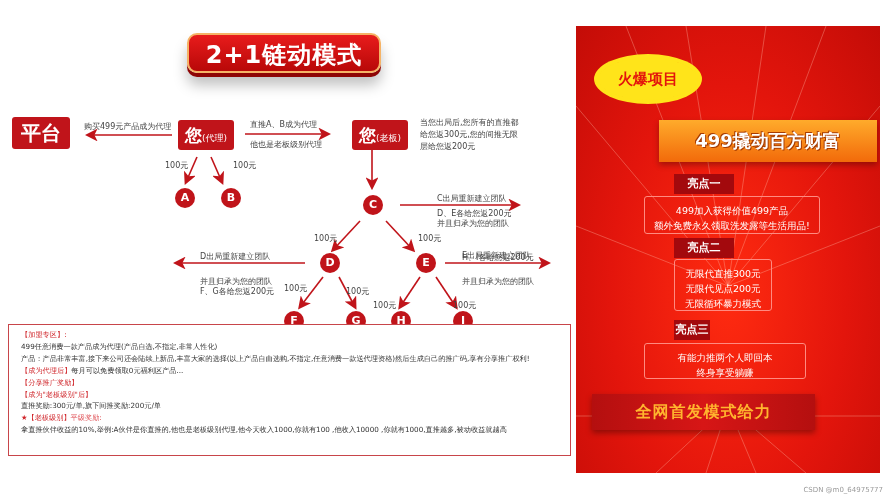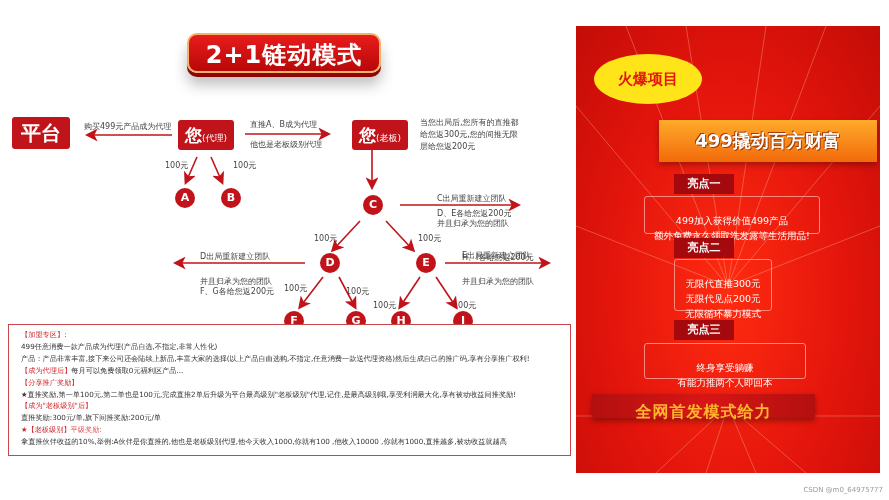--- a/index.html
+++ b/index.html
@@ -63,24 +63,24 @@
       text-shadow: 1px 1px 0 #a63b00, -1px -1px 0 #a63b00;
       box-shadow: 0 3px 6px rgba(0,0,0,0.3);
       margin-left: 40px;
     }
     .tag {
       position: absolute; background: #a3090d; color: #fff; font-weight: bold;
       font-size: 11px; text-align: center; height: 20px; line-height: 20px;
     }
     .panel {
       position: absolute; border: 1px solid #ff8a80; border-radius: 3px;
-      color: #fff; font-size: 9.5px; text-align: center; line-height: 15px; padding-top: 16px;
+      color: #fff; font-size: 9.5px; text-align: center; line-height: 15px; padding-top: 6px;
     }
     .slogan {
-      position: absolute; left: 16px; top: 368px; width: 223px; height: 24px;
+      position: absolute; left: 16px; top: 368px; width: 223px; height: 36px;
       background: linear-gradient(90deg, #b40f0f, #d71616 50%, #b40f0f);
       box-shadow: 0 3px 6px rgba(0,0,0,0.35);
       color: #ffb52e; font-size: 16px; font-weight: bold; text-align: center; line-height: 36px;
       letter-spacing: 1px;
     }
     .watermark {
       position: absolute; right: 6px; top: 486px; font-size: 7px; color: #9a9a9a;
     }
   </style>
 </head>
@@ -159,21 +159,20 @@
 <div class="lbl" style="left:462px;top:250px;">E出局重新建立团队</div>
 <div class="lbl" style="left:462px;top:252px;">H、I各给您返200元</div>
 <div class="lbl" style="left:462px;top:276px;">并且归承为您的团队</div>
 
 <div class="info-box">
   <div class="red">【加盟专区】:</div>
   <div>499任意消费一款产品成为代理(产品自选,不指定,非常人性化)</div>
   <div>产品：产品非常丰富,接下来公司还会陆续上新品,丰富大家的选择(以上产品自由选购,不指定,任意消费一款送代理资格)然后生成自己的推广码,享有分享推广权利!</div>
   <div><span class="red">【成为代理后】</span><span>每月可以免费领取0元福利区产品...</span></div>
   <div class="red">【分享推广奖励】</div>
-  <div>★直推奖励,第一单100元,第二单也是100元,完成直推2单后升级为平台最高级别"老板级别"代理,记住,是最高级别哦,享受利润最大化,享有被动收益间推奖励!</div>
   <div class="red">【成为"老板级别"后】</div>
   <div>直推奖励:300元/单,旗下间推奖励:200元/单</div>
   <div><span class="red">★</span><span class="red">【老板级别】</span><span style="color:#e0555a;">平级奖励:</span></div>
   <div>拿直推伙伴收益的10%,举例:A伙伴是你直推的,他也是老板级别代理,他今天收入1000,你就有100 ,他收入10000 ,你就有1000,直推越多,被动收益就越高</div>
 </div>
 
 <div class="promo">
   <svg class="rays" width="304" height="447">
     <g stroke="rgba(255,190,170,0.35)" stroke-width="1">
       <line x1="152" y1="260" x2="50" y2="0"></line>
@@ -201,22 +200,22 @@
     <div>额外免费永久领取洗发露等生活用品!</div>
   </div>
 
   <div class="tag" style="left:98px;top:212px;width:60px;">亮点二</div>
   <div class="panel" style="left:98px;top:233px;width:98px;height:52px;">
     <div>无限代直推300元</div>
     <div>无限代见点200元</div>
     <div>无限循环暴力模式</div>
   </div>
 
-  <div class="tag" style="left:98px;top:294px;width:60px;">亮点三</div>
+  <div class="tag" style="left:98px;top:294px;width:36px;">亮点三</div>
   <div class="panel" style="left:68px;top:317px;width:162px;height:36px;">
+    <div>有能力推两个人即回本</div>
     <div>终身享受躺赚</div>
-    <div>有能力推两个人即回本</div>
   </div>
 
   <div class="slogan">全网首发模式给力</div>
 </div>
 
 <div class="watermark">CSDN @m0_64975777</div>
 
 </body></html>

